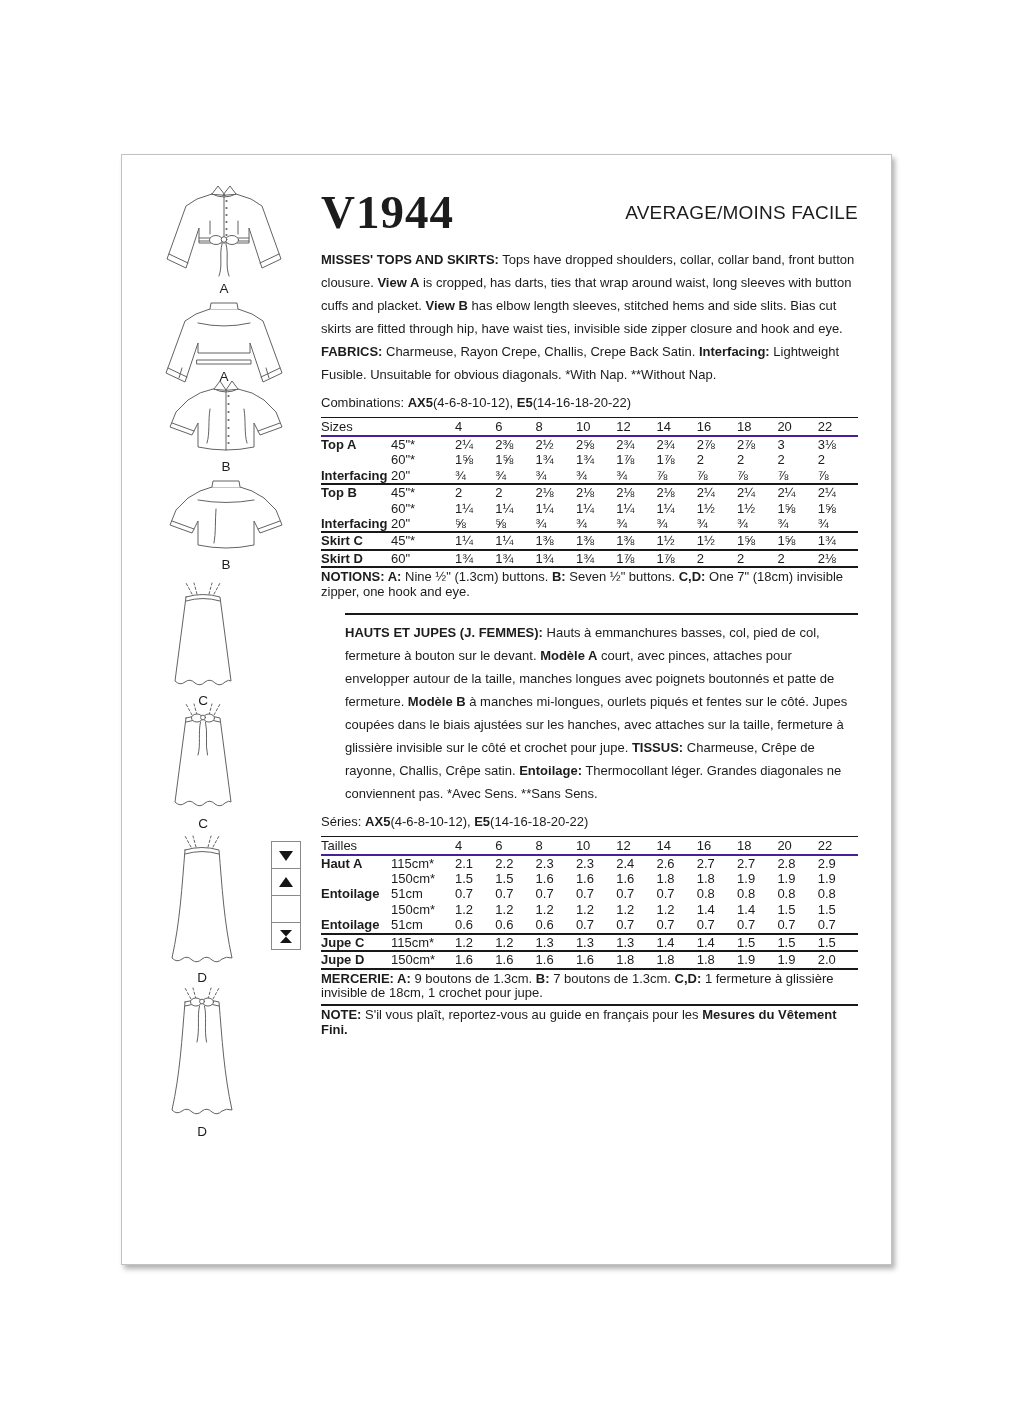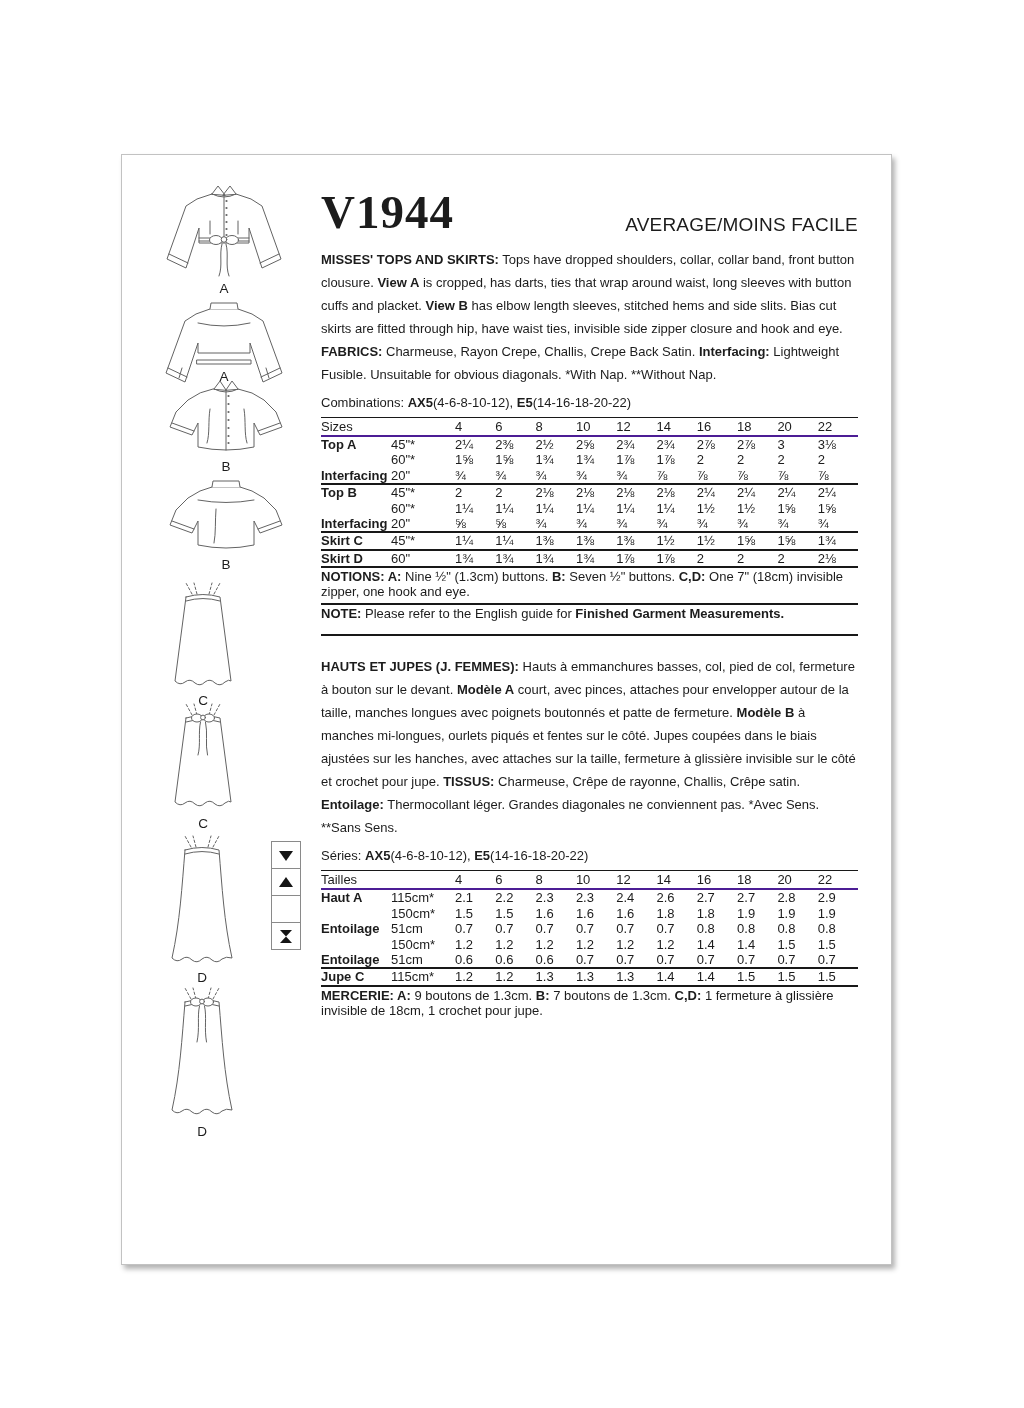--- a/index.html
+++ b/index.html
@@ -19,30 +19,30 @@
   .fig4{left:32px;top:322px;width:144px;}
   .fig5{left:47px;top:426px;width:68px;}
   .fig6{left:47px;top:547px;width:68px;}
   .fig7{left:46px;top:679px;width:68px;}
   .fig8{left:46px;top:831px;width:68px;}
   .sym-box{position:absolute;left:149px;top:686px;width:28px;border:1px solid #8a8a8a;background:#fff;}
   .sym-cell{height:26px;border-bottom:1px solid #8a8a8a;display:flex;align-items:center;justify-content:center;}
   .sym-cell:last-child{border-bottom:none;}
   
   .col-right{position:absolute;left:199px;top:34px;width:537px;}
-  .title-row{display:flex;justify-content:space-between;align-items:flex-end;}
+  .title-row{display:flex;justify-content:space-between;align-items:center;}
   .code{font-family:"Liberation Serif","DejaVu Serif",serif;font-size:47px;font-weight:700;
         line-height:1;letter-spacing:1px;}
   .difficulty{font-size:19px;letter-spacing:.2px;margin-left:44px;}
   p{margin:0;}
   .desc{margin-top:12px;font-size:13px;line-height:23px;}
   .combos{margin-top:9px;font-size:13px;line-height:15px;}
   .notions{margin-top:2px;font-size:13px;line-height:14.7px;}
   .note{margin-top:3px;padding-top:2px;border-top:2px solid #181818;font-size:13px;line-height:14.7px;}
-  .fr-start{border-top:2px solid #181818;margin-top:13px;padding-top:19px;}
+  .fr-start{border-top:2px solid #181818;margin-top:13px;padding-top:6px;margin-left:24px;}
   .sizes-table{width:100%;border-collapse:collapse;table-layout:fixed;margin-top:7px;
                border-bottom:2px solid #181818;font-size:13px;}
   .sizes-table th,.sizes-table td{padding:0;text-align:left;font-weight:400;
                line-height:15.4px;white-space:nowrap;}
   .sizes-table thead th{font-weight:400;border-top:1.5px solid #181818;
                border-bottom:2px solid #4c1d95;line-height:17px;}
   .sizes-table td.lbl{font-weight:700;}
   .sizes-table tr.grp td{border-top:2px solid #181818;}
   b{font-weight:700;}
 </style>
@@ -327,21 +327,20 @@
               <td>1⅞</td>
               <td>2</td>
               <td>2</td>
               <td>2</td>
               <td>2⅛</td>
             </tr>
           </tbody>
         </table>
       </div>
     <p class="notions"><b>NOTIONS: A:</b><span> Nine ½" (1.3cm) buttons. </span><b>B:</b><span> Seven ½" buttons. </span><b>C,D:</b><span> One 7" (18cm) invisible zipper, one hook and eye.</span></p>
-    <p class="note"><b>NOTE: </b><span>Please refer to the English guide for </span><b>Finished Garment Measurements.</b></p>
 
     <p class="desc fr-start"><b>HAUTS ET JUPES (J. FEMMES):</b><span> Hauts à emmanchures basses, col, pied de col, fermeture à bouton sur le devant. </span><b>Modèle A</b><span> court, avec pinces, attaches pour envelopper autour de la taille, manches longues avec poignets boutonnés et patte de fermeture. </span><b>Modèle B</b><span> à manches mi-longues, ourlets piqués et fentes sur le côté. Jupes coupées dans le biais ajustées sur les hanches, avec attaches sur la taille, fermeture à glissière invisible sur le côté et crochet pour jupe. </span><b>TISSUS:</b><span> Charmeuse, Crêpe de rayonne, Challis, Crêpe satin. </span><b>Entoilage:</b><span> Thermocollant léger. Grandes diagonales ne conviennent pas. *Avec Sens. **Sans Sens.</span></p>
     <p class="combos"><span>Séries: </span><b>AX5</b><span>(4-6-8-10-12), </span><b>E5</b><span>(14-16-18-20-22)</span></p>
     <div>
         <table class="sizes-table">
           <colgroup>
             <col style="width: 70px;">
             <col style="width: 64px;">
             <col>
             <col>
@@ -447,18 +446,33 @@
               <td>1.2</td>
               <td>1.3</td>
               <td>1.3</td>
               <td>1.3</td>
               <td>1.4</td>
               <td>1.4</td>
               <td>1.5</td>
               <td>1.5</td>
               <td>1.5</td>
             </tr>
+            <tr class="grp">
+              <td class="lbl">Jupe D</td>
+              <td>150cm*</td>
+              <td>1.6</td>
+              <td>1.6</td>
+              <td>1.6</td>
+              <td>1.6</td>
+              <td>1.8</td>
+              <td>1.8</td>
+              <td>1.8</td>
+              <td>1.9</td>
+              <td>1.9</td>
+              <td>2.0</td>
+            </tr>
           </tbody>
         </table>
       </div>
     <p class="notions"><b>MERCERIE: A:</b><span> 9 boutons de 1.3cm. </span><b>B:</b><span> 7 boutons de 1.3cm. </span><b>C,D:</b><span> 1 fermeture à glissière invisible de 18cm, 1 crochet pour jupe.</span></p>
+    <p class="note"><b>NOTE: </b><span>S'il vous plaît, reportez-vous au guide en français pour les </span><b>Mesures du Vêtement Fini.</b></p>
   </div>
 </div>
 
 </body></html>

